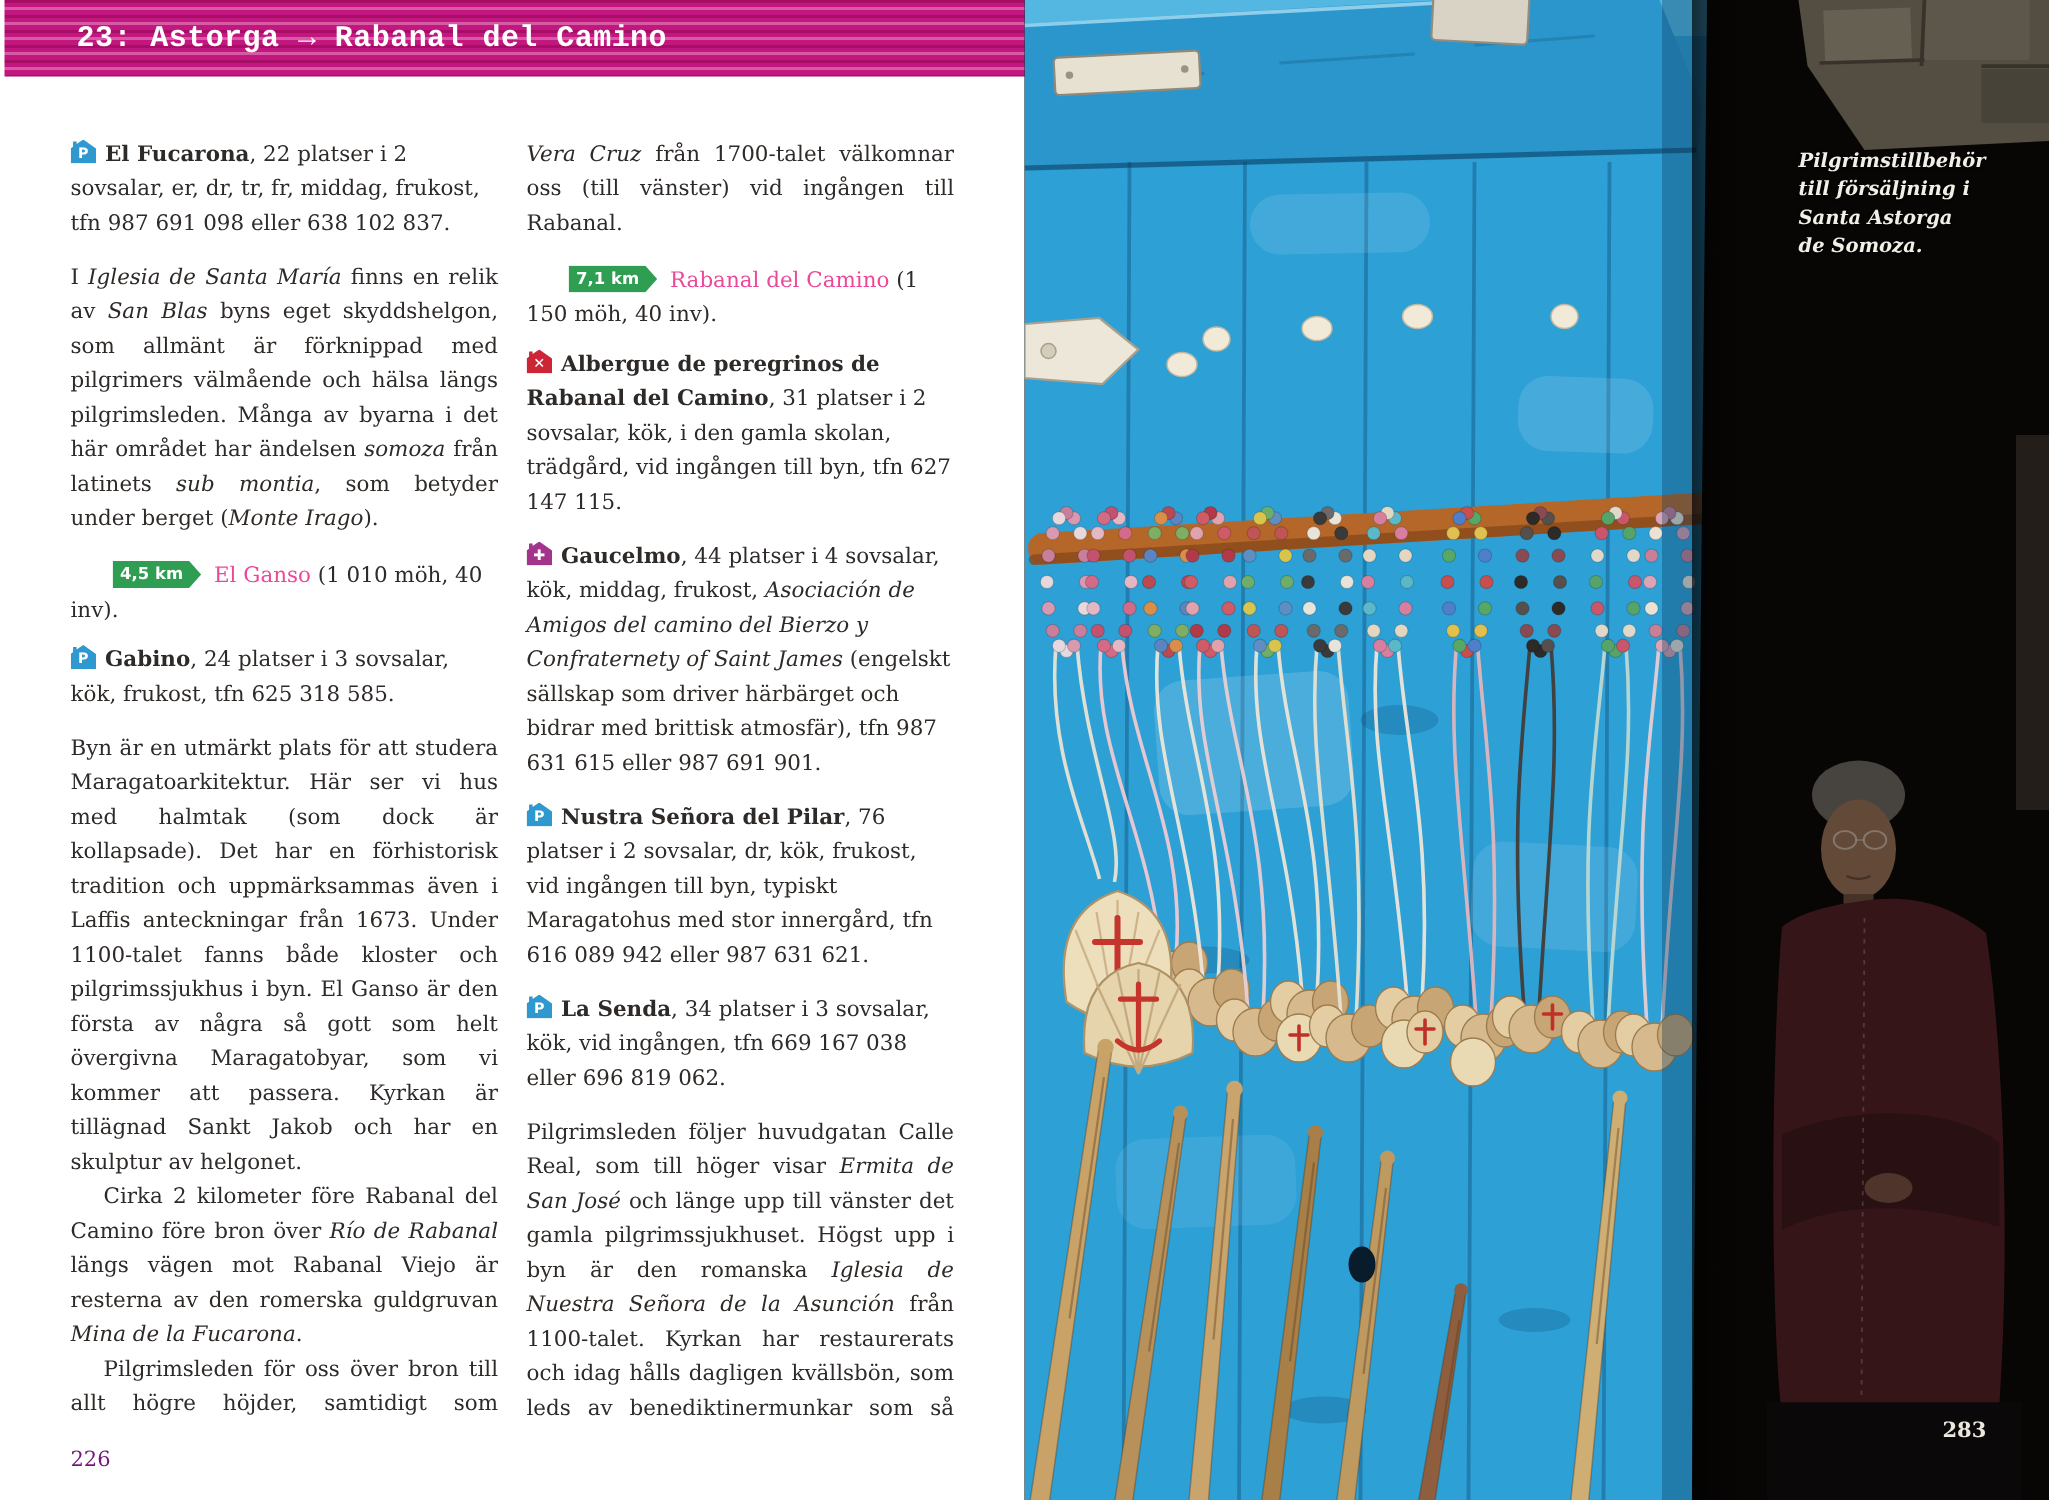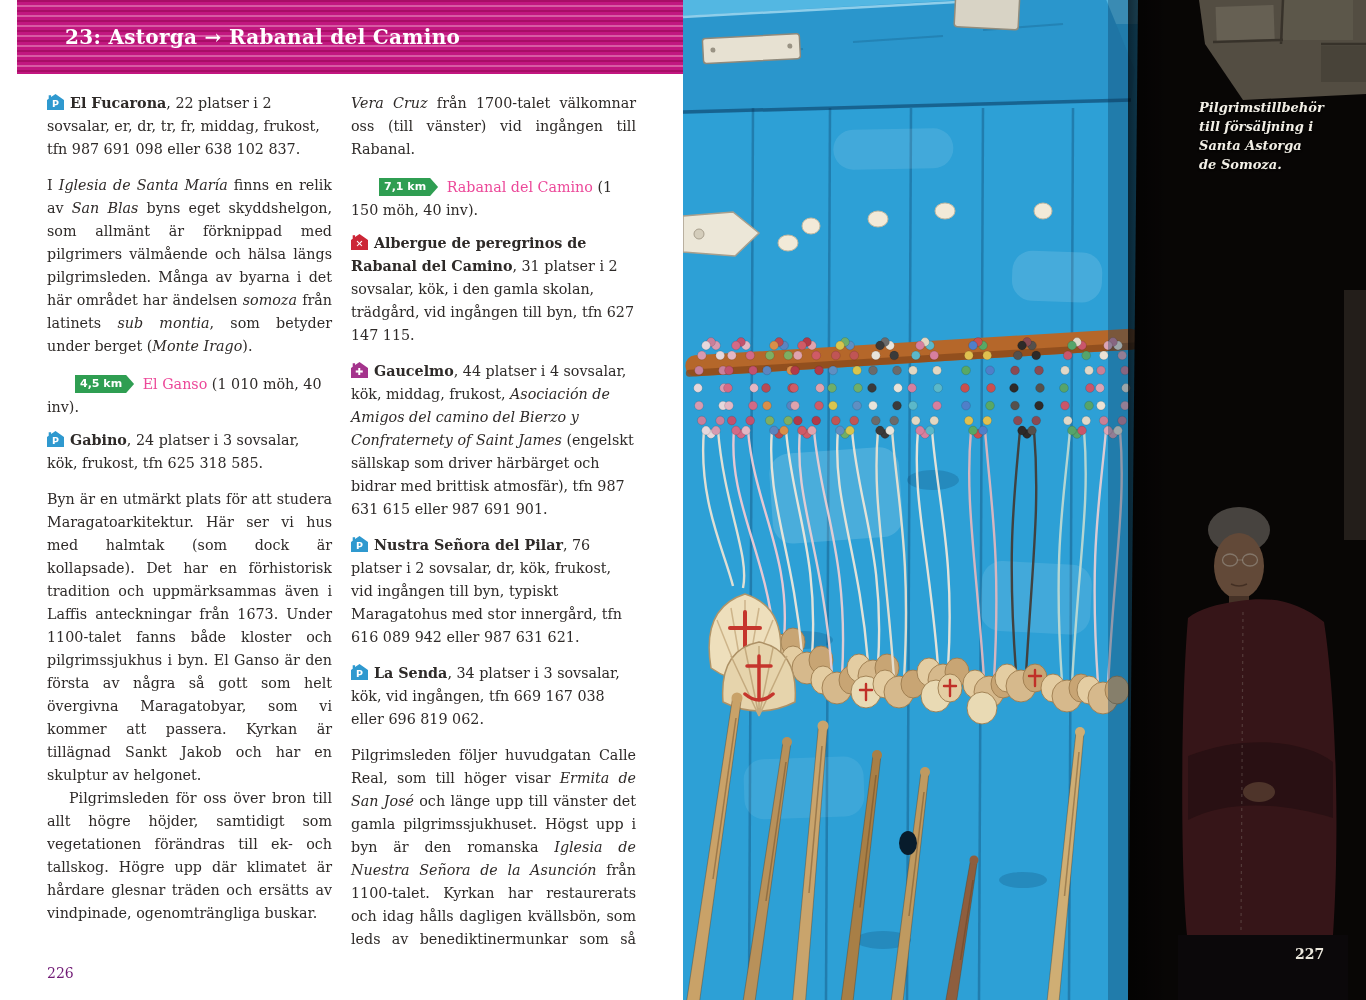--- a/index.html
+++ b/index.html
@@ -1,21 +1,21 @@
 <!DOCTYPE html>
 <html><head>
 <meta charset="utf-8">
 <style>
   html,body{margin:0;padding:0;background:#ffffff;}
   .spread{position:relative;width:1366px;height:1000px;overflow:hidden;background:#ffffff;
           font-family:"DejaVu Serif", serif;color:#2e2a28;}
   
   .left-page{position:absolute;left:0;top:0;width:684px;height:1000px;background:#ffffff;}
-  .header-bar{position:absolute;left:17px;top:0;width:684px;height:74px;
-    background:repeating-linear-gradient(180deg,#a80e66 0px,#a80e66 2px,#c21780 2px,#c21780 5px,#d75ba3 5px,#d75ba3 7px,#c21780 7px,#c21780 10px);}
+  .header-bar{position:absolute;left:3px;top:0;width:684px;height:51px;
+    background:repeating-linear-gradient(180deg,#a80e66 0px,#a80e66 2px,#c21780 2px,#c21780 5px,#d75ba3 5px,#d75ba3 7px,#c21780 7px,#c21780 10px);font-family:Liberation Mono, monospace;}
   .header-title{position:absolute;left:48px;top:50%;transform:translateY(-50%);
     color:#ffffff;font-weight:bold;font-size:20px;letter-spacing:.3px;}
   .columns{position:absolute;left:47px;top:92px;width:600px;height:856px;display:flex;gap:19px;overflow:hidden;}
   .col{width:285px;font-size:14.3px;line-height:23px;}
   .para{margin:0 0 15px;text-align:justify;}
   .para.indent{margin:0;text-indent:22px;}
   .tight{margin-bottom:0 !important;}
   .entry{margin:0 0 13px;text-align:left;}
   .heading{margin:4px 0 10px;text-align:left;}
   .it{font-style:italic;}
@@ -49,20 +49,21 @@
     <div class="header-bar">
       <div class="header-title">23: Astorga → Rabanal del Camino</div>
     </div>
     <div class="columns">
       <div class="col" id="col1">
           <p class="entry"><span class="alb-icon" style="background: rgb(47, 153, 207);"><span class="glyph">P</span></span><span class="bd">El Fucarona</span><span>, 22 platser i 2 sovsalar, er, dr, tr, fr, middag, frukost, tfn 987 691 098 eller 638 102 837.</span></p>
           <p class="para"><span>I </span><span class="it">Iglesia de Santa María</span><span> finns en relik av </span><span class="it">San Blas</span><span> byns eget skyddshelgon, som allmänt är förknippad med pilgrimers välmående och hälsa längs pilgrimsleden. Många av byarna i det här området har ändelsen </span><span class="it">somoza</span><span> från latinets </span><span class="it">sub montia</span><span>, som betyder under berget (</span><span class="it">Monte Irago</span><span>).</span></p>
           <p class="heading"><span class="km-badge">4,5 km</span> <span class="place">El Ganso </span><span class="rest">(1 010 möh, 40 inv).</span></p>
           <p class="entry"><span class="alb-icon" style="background: rgb(47, 153, 207);"><span class="glyph">P</span></span><span class="bd">Gabino</span><span>, 24 platser i 3 sovsalar, kök, frukost, tfn 625 318 585.</span></p>
           <p class="para tight"><span>Byn är en utmärkt plats för att studera Maragatoarkitektur. Här ser vi hus med halmtak (som dock är kollapsade). Det har en förhistorisk tradition och uppmärksammas även i Laffis anteckningar från 1673. Under 1100-talet fanns både kloster och pilgrimssjukhus i byn. El Ganso är den första av några så gott som helt övergivna Maragatobyar, som vi kommer att passera. Kyrkan är tillägnad Sankt Jakob och har en skulptur av helgonet.</span></p>
+          <p class="para indent tight"><span>Cirka 2 kilometer före Rabanal del Camino före bron över </span><span class="it">Río de Rabanal</span><span> längs vägen mot Rabanal Viejo är resterna av den romerska guldgruvan </span><span class="it">Mina de la Fucarona</span><span>.</span></p>
           <p class="para indent"><span>Pilgrimsleden för oss över bron till allt högre höjder, samtidigt som vegetationen förändras till ek- och tallskog. Högre upp där klimatet är hårdare glesnar träden och ersätts av vindpinade, ogenomträngliga buskar. </span></p>
         </div>
       <div class="col" id="col2">
           <p class="para"><span class="it">Vera Cruz</span><span> från 1700-talet välkomnar oss (till vänster) vid ingången till Rabanal.</span></p>
           <p class="heading"><span class="km-badge">7,1 km</span> <span class="place">Rabanal del Camino </span><span class="rest">(1 150 möh, 40 inv).</span></p>
           <p class="entry"><span class="alb-icon" style="background: rgb(204, 38, 54);"><span class="glyph">✕</span></span><span class="bd">Albergue de peregrinos de Rabanal del Camino</span><span>, 31 platser i 2 sovsalar, kök, i den gamla skolan, trädgård, vid ingången till byn, tfn 627 147 115.</span></p>
           <p class="entry"><span class="alb-icon" style="background: rgb(164, 51, 140);"><span class="glyph">✚</span></span><span class="bd">Gaucelmo</span><span>, 44 platser i 4 sovsalar, kök, middag, frukost, </span><span class="it">Asociación de Amigos del camino del Bierzo y Confraternety of Saint James</span><span> (engelskt sällskap som driver härbärget och bidrar med brittisk atmosfär), tfn 987 631 615 eller 987 691 901.</span></p>
           <p class="entry"><span class="alb-icon" style="background: rgb(47, 153, 207);"><span class="glyph">P</span></span><span class="bd">Nustra Señora del Pilar</span><span>, 76 platser i 2 sovsalar, dr, kök, frukost, vid ingången till byn, typiskt Maragatohus med stor innergård, tfn 616 089 942 eller 987 631 621.</span></p>
           <p class="entry"><span class="alb-icon" style="background: rgb(47, 153, 207);"><span class="glyph">P</span></span><span class="bd">La Senda</span><span>, 34 platser i 3 sovsalar, kök, vid ingången, tfn 669 167 038 eller 696 819 062.</span></p>
           <p class="para"><span>Pilgrimsleden följer huvudgatan Calle Real, som till höger visar </span><span class="it">Ermita de San José</span><span> och länge upp till vänster det gamla pilgrimssjukhuset. Högst upp i byn är den romanska </span><span class="it">Iglesia de Nuestra Señora de la Asunción</span><span> från 1100-talet. Kyrkan har restaurerats och idag hålls dagligen kvällsbön, som leds av benediktinermunkar som så sent som 2001 grundade ett kloster i byn. För att skydda pilgrimer, som skulle gå över passet </span></p>
@@ -476,15 +477,15 @@
       <rect x="445" y="0" width="238" height="1000" fill="#000000" opacity=".22"></rect>
       <rect x="445" y="0" width="40" height="1000" fill="url(#edgeGrad)"></rect>
     </svg>
 
     <div class="caption" id="caption">
         <div>Pilgrimstillbehör</div>
         <div>till försäljning i</div>
         <div>Santa Astorga</div>
         <div>de Somoza.</div>
       </div>
-    <div class="pageno right">227</div>
+    <div class="pageno right">283</div>
   </div>
 </div>
 
 </body></html>

